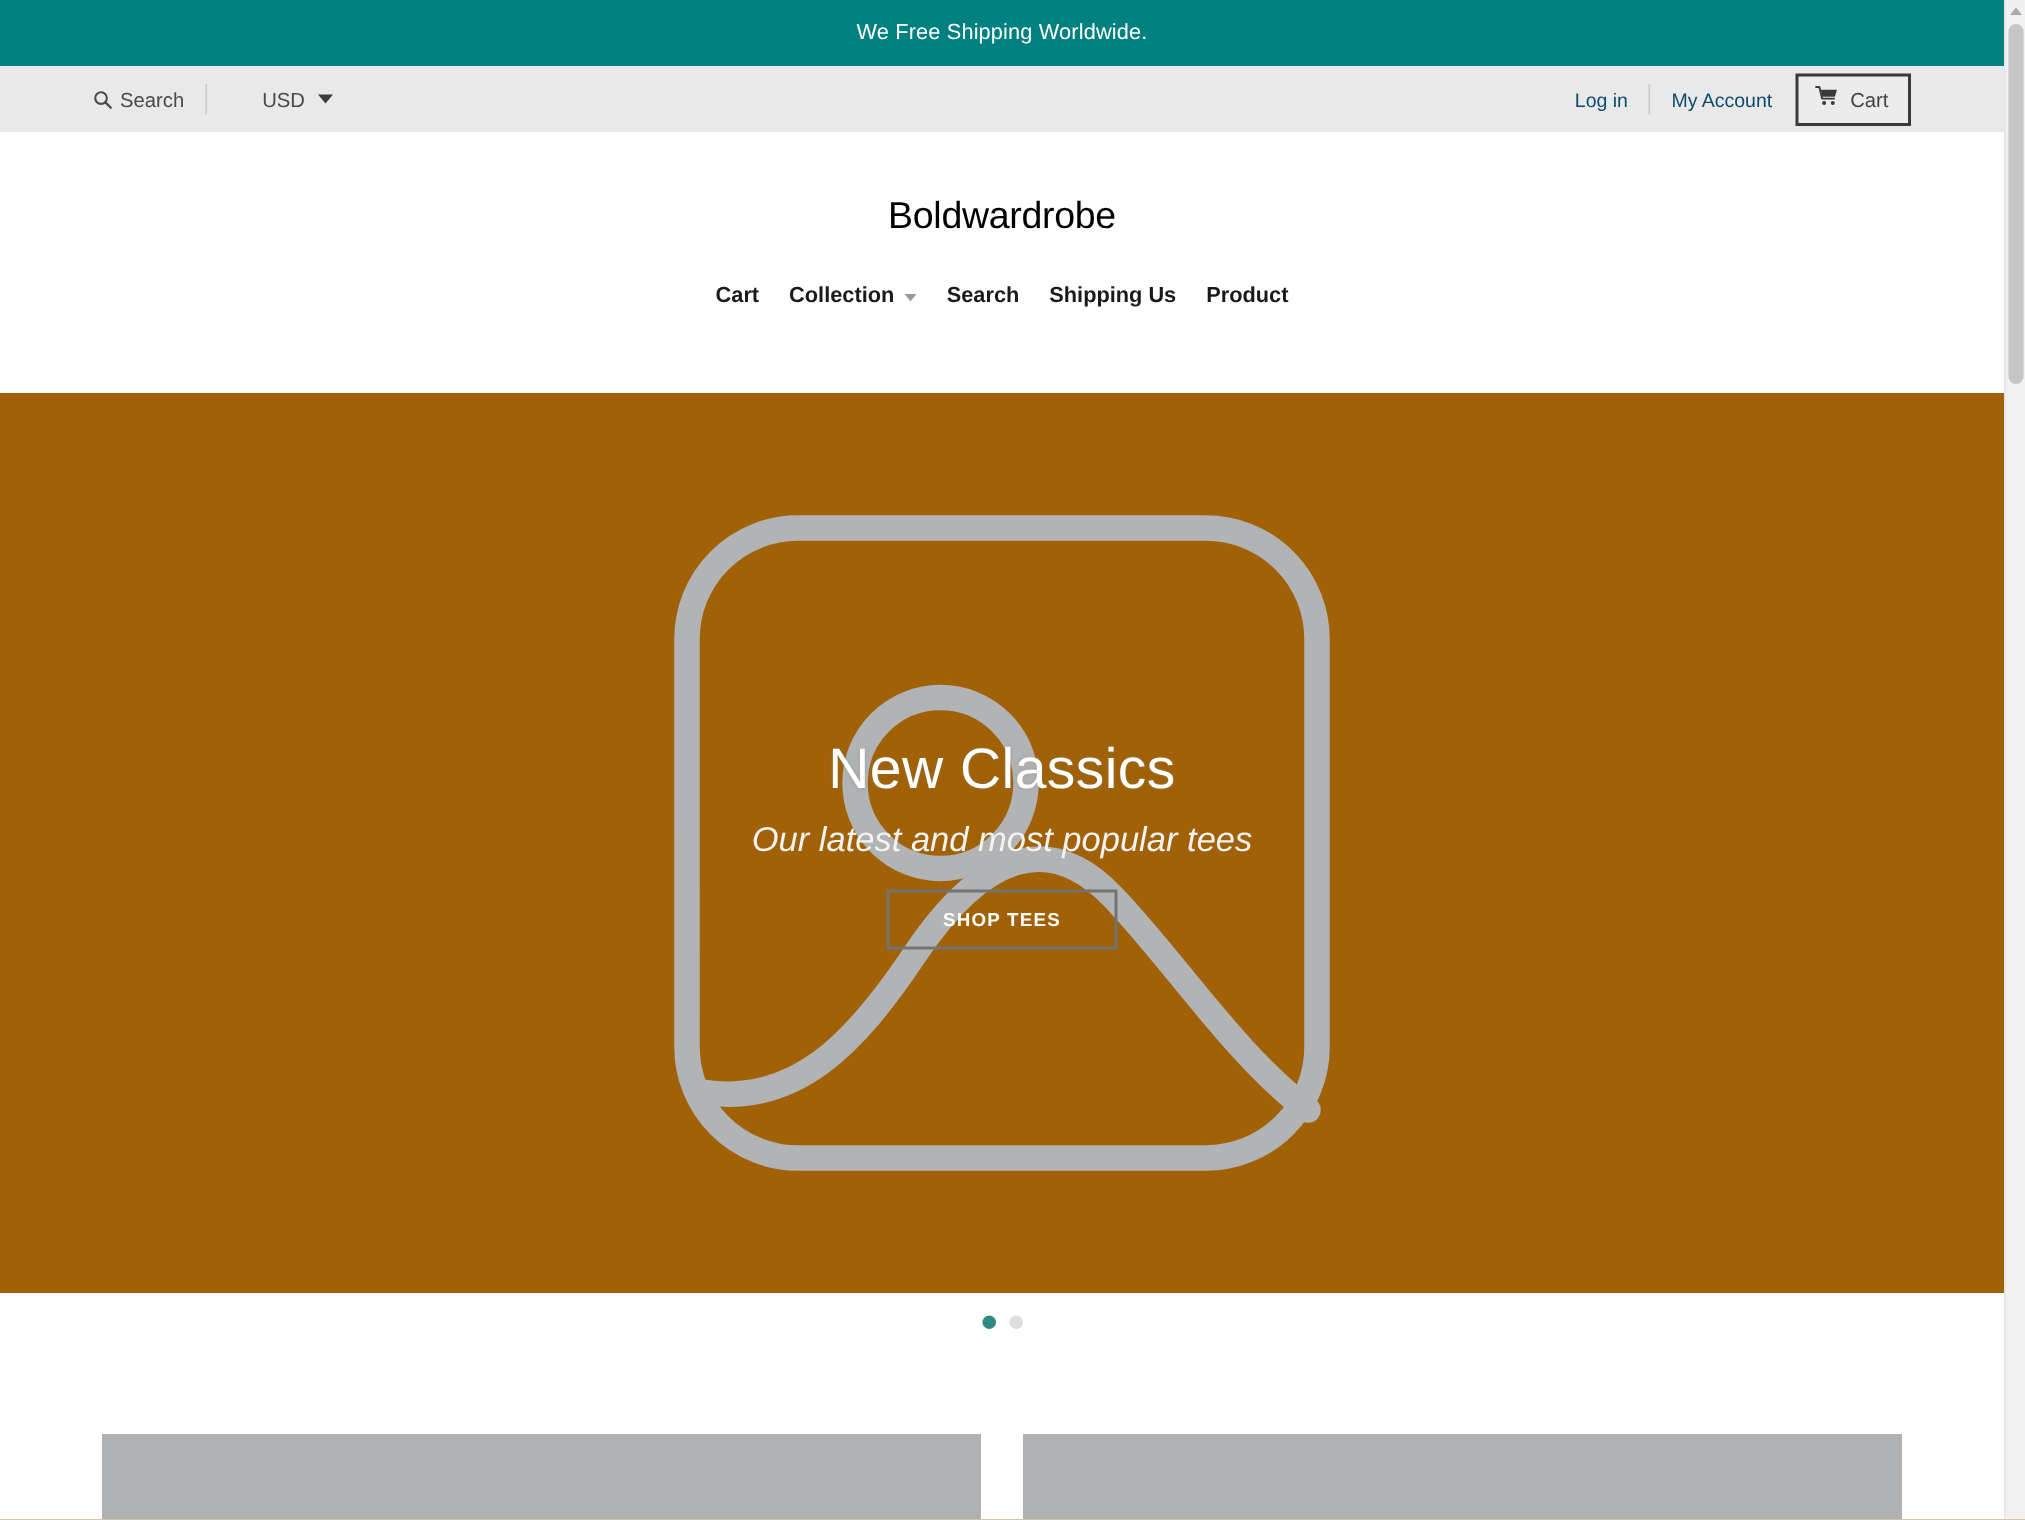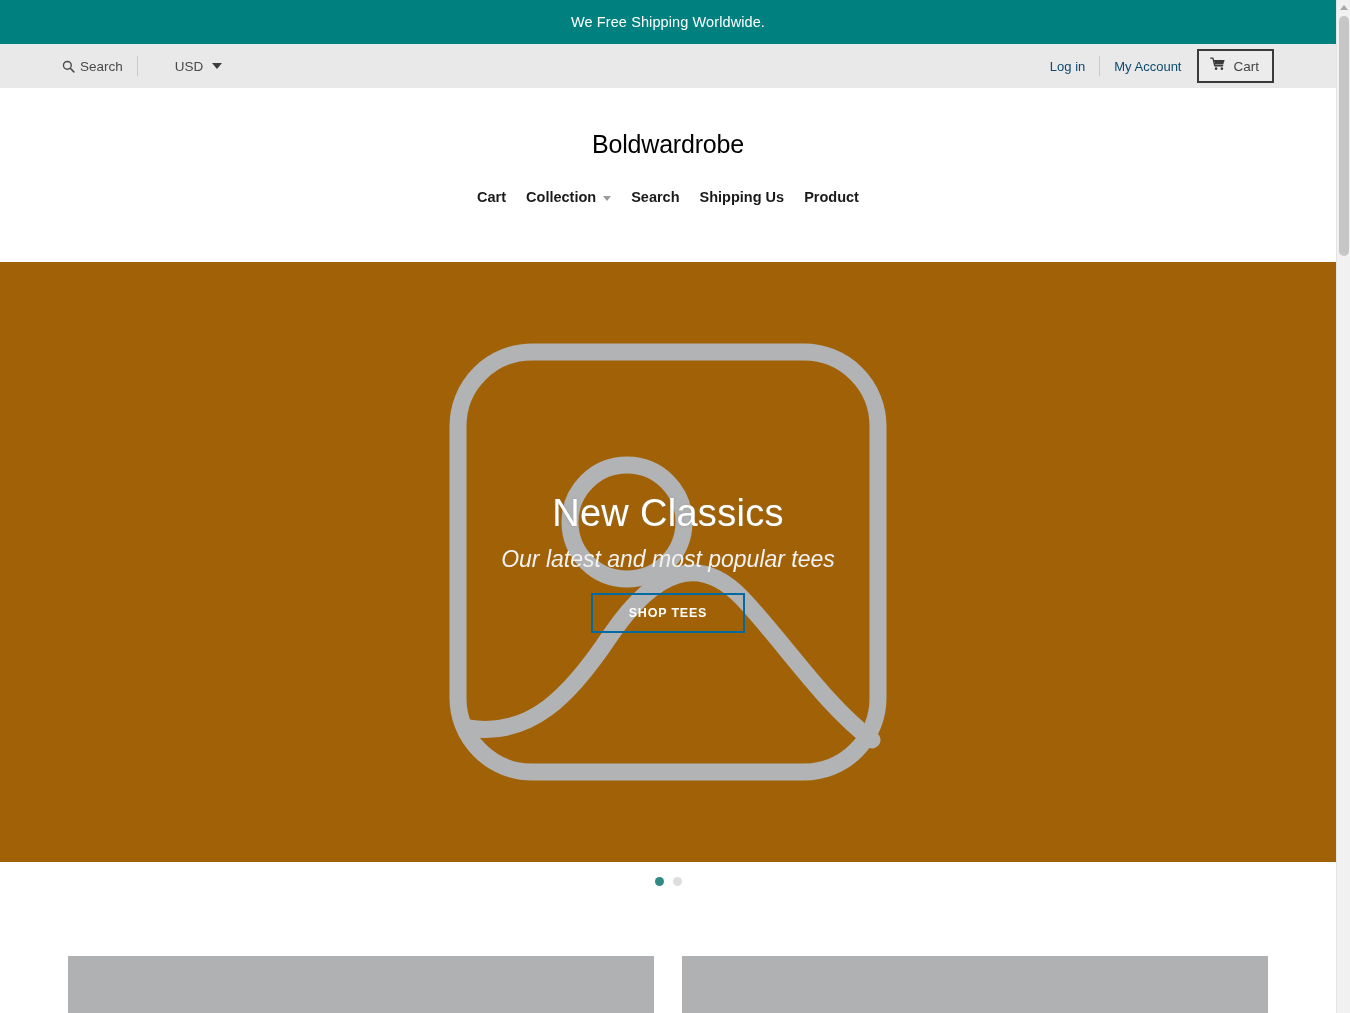--- a/index.html
+++ b/index.html
@@ -194,21 +194,21 @@
   }
   .hero-subtitle {
     color: #f2f2f2;
     font-size: 23px;
     margin: 11px 0 0 0;
     font-weight: 400;
     font-style: italic;
   }
   .hero-cta {
     margin-top: 20px;
-    border: 2px solid #0369a1;
+    border: 2px solid #737373;
     color: #ffffff;
     background: transparent;
     font-size: 12.5px;
     font-weight: bold;
     letter-spacing: 0.8px;
     padding: 11px 36px;
     cursor: pointer;
     font-family: "Liberation Sans", sans-serif;
   }
 

